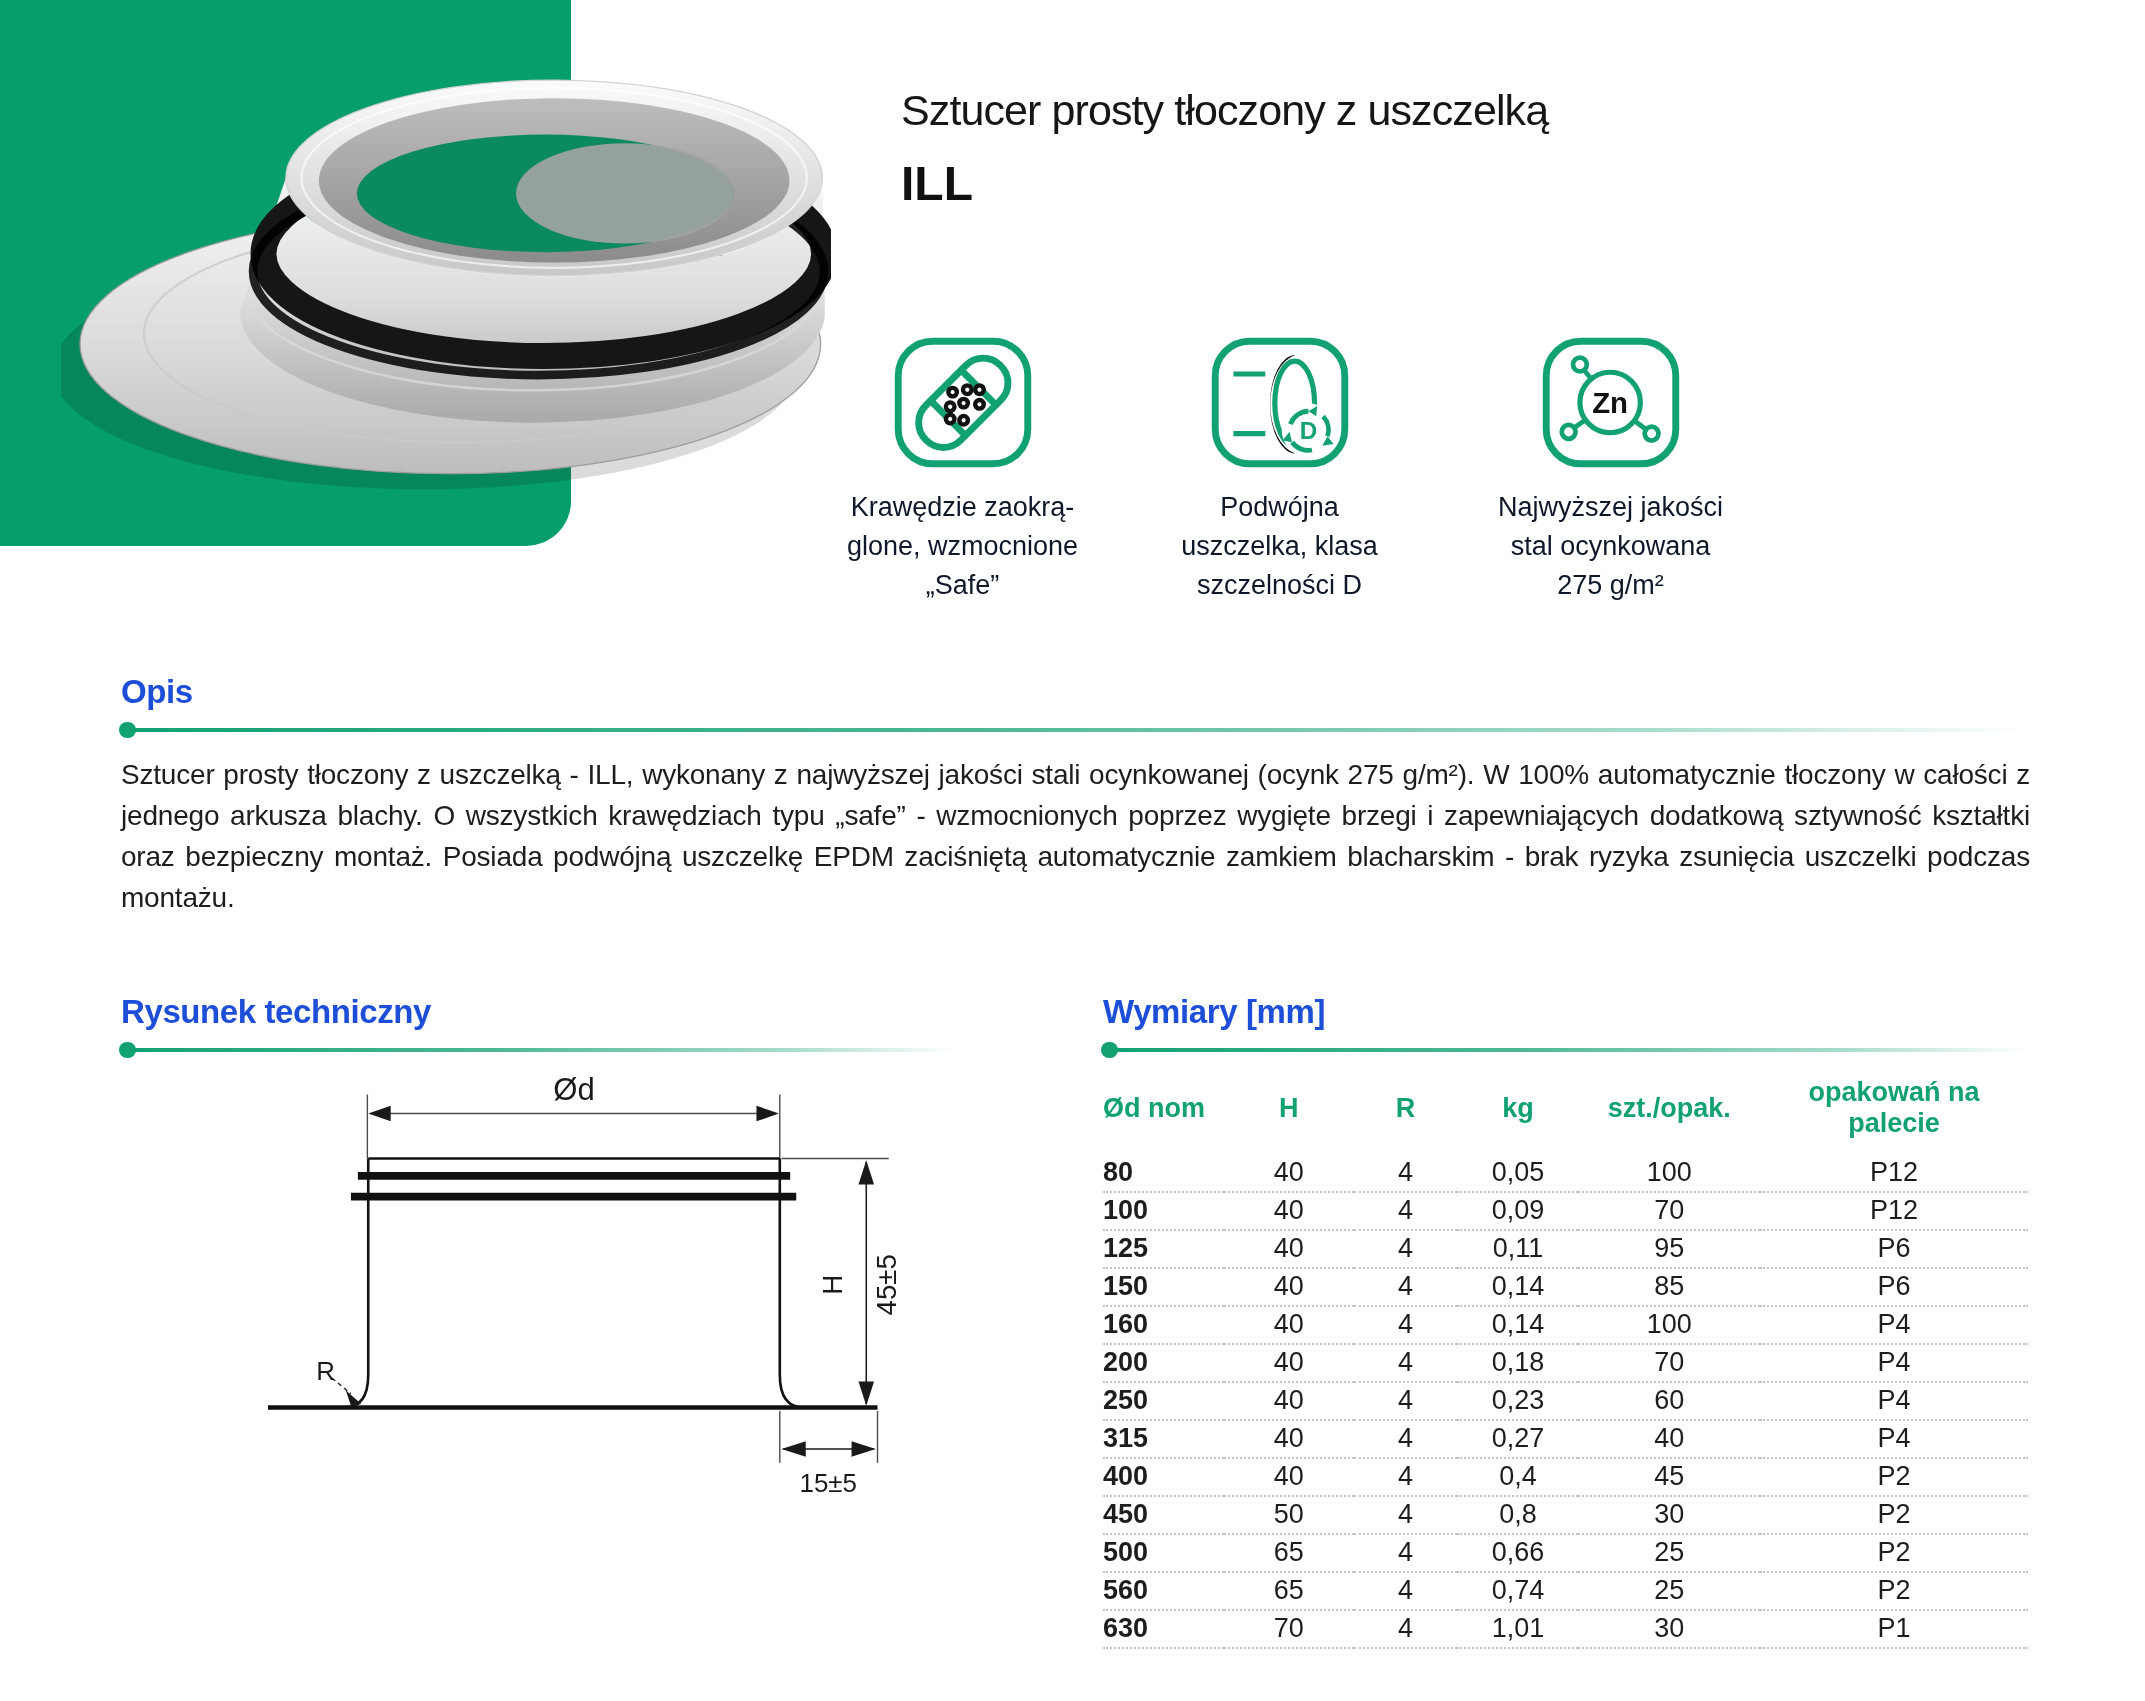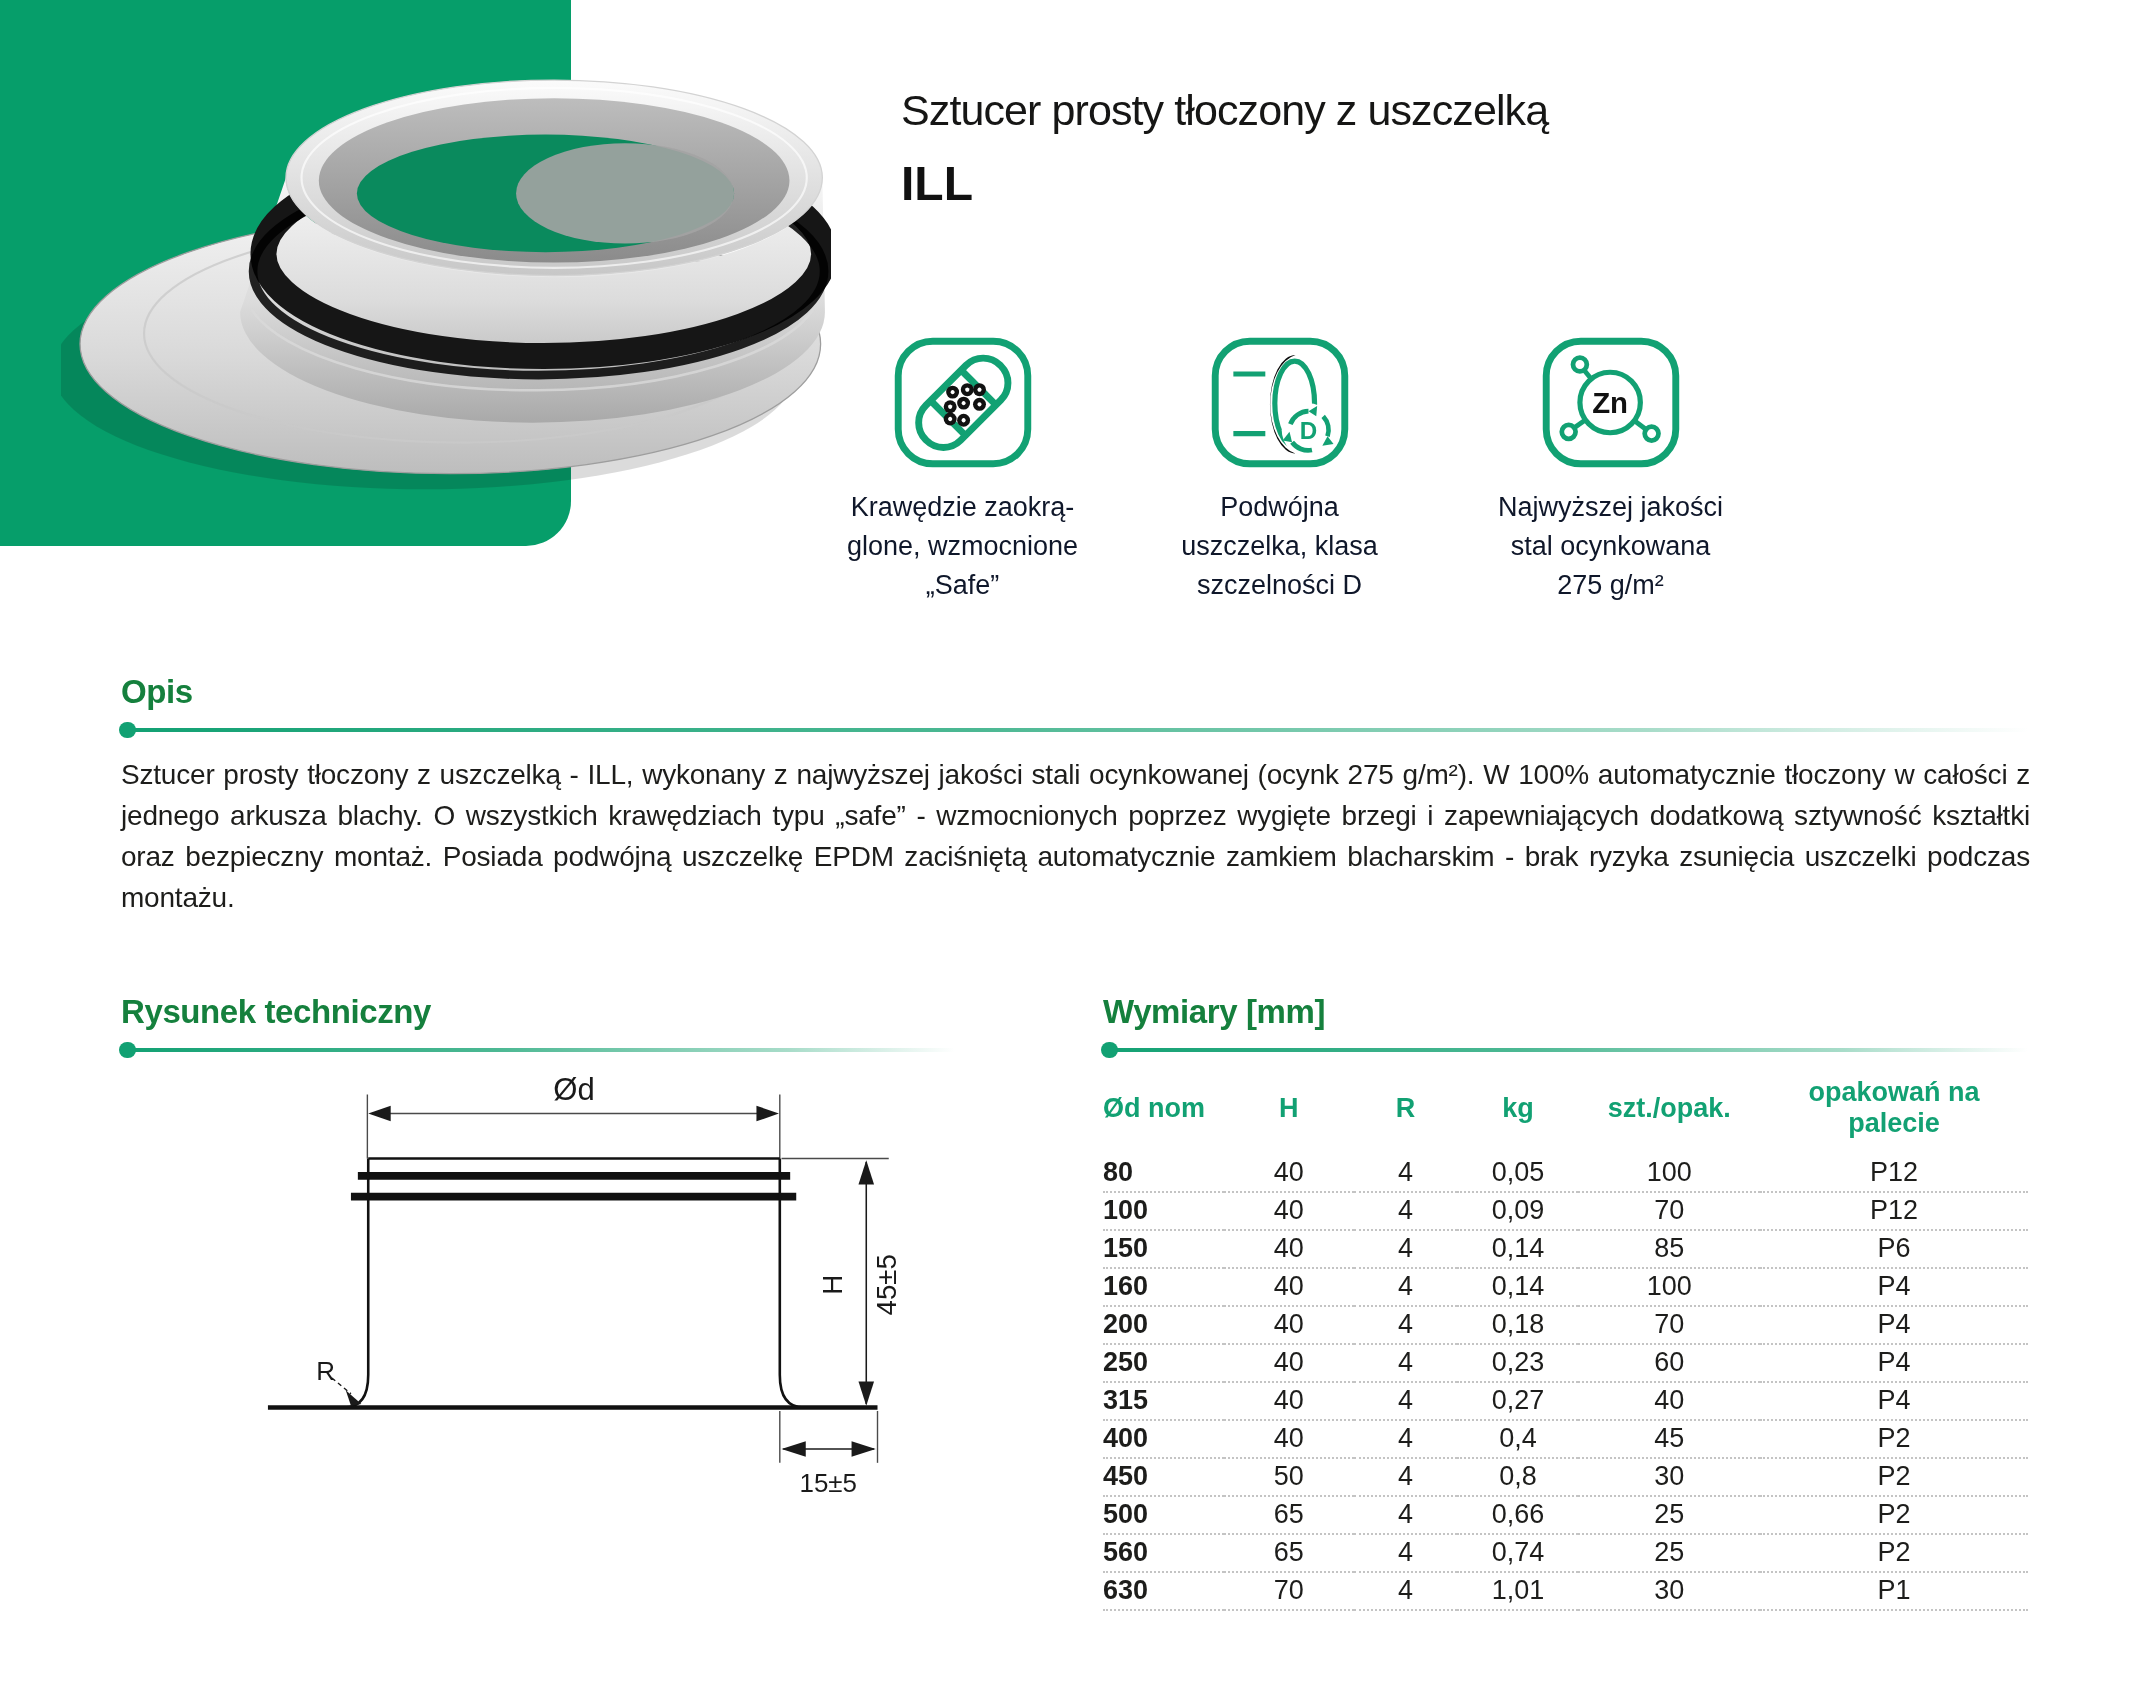--- a/index.html
+++ b/index.html
@@ -22,21 +22,21 @@
     position:absolute;left:901px;top:156px;
     font-size:48px;font-weight:700;letter-spacing:0;color:#111;text-align:right;
   }
 
   .feature{position:absolute;top:336px;width:311px;text-align:center;}
   .feature .icon-wrap{display:inline-block;width:140px;height:133px;}
   .feature .caption{margin-top:15.6px;font-size:27px;line-height:39px;color:#0f172a;}
   .feature .caption span{display:block;}
   .f1{left:807px;} .f2{left:1124px;} .f3{left:1455px;}
 
-  .section-heading{position:absolute;font-size:33px;font-weight:700;color:#15803d;letter-spacing:-0.4px;}
+  .section-heading{position:absolute;font-size:33px;font-weight:700;color:#1d4ed8;letter-spacing:-0.4px;}
   .rule{position:absolute;height:4.3px;border-radius:2.6px;
     background:linear-gradient(90deg,#12a173 0%,#4cb893 45%,#a8dcc9 80%,rgba(168,220,201,0) 100%);}
   .rule::before{
     content:"";position:absolute;left:-1.7px;top:-6px;width:16.4px;height:16.4px;border-radius:50%;
     background:#12a173;
   }
 
   .opis-text{
     position:absolute;left:121px;top:754px;width:1909px;
     font-size:28px;line-height:41px;text-align:justify;color:#1d1d1b;letter-spacing:-0.2px;
@@ -277,20 +277,28 @@
         </tr>
         <tr>
           <td>100</td>
           <td>40</td>
           <td>4</td>
           <td>0,09</td>
           <td>70</td>
           <td>P12</td>
         </tr>
         <tr>
+          <td>125</td>
+          <td>40</td>
+          <td>4</td>
+          <td>0,11</td>
+          <td>95</td>
+          <td>P6</td>
+        </tr>
+        <tr>
           <td>150</td>
           <td>40</td>
           <td>4</td>
           <td>0,14</td>
           <td>85</td>
           <td>P6</td>
         </tr>
         <tr>
           <td>160</td>
           <td>40</td>

